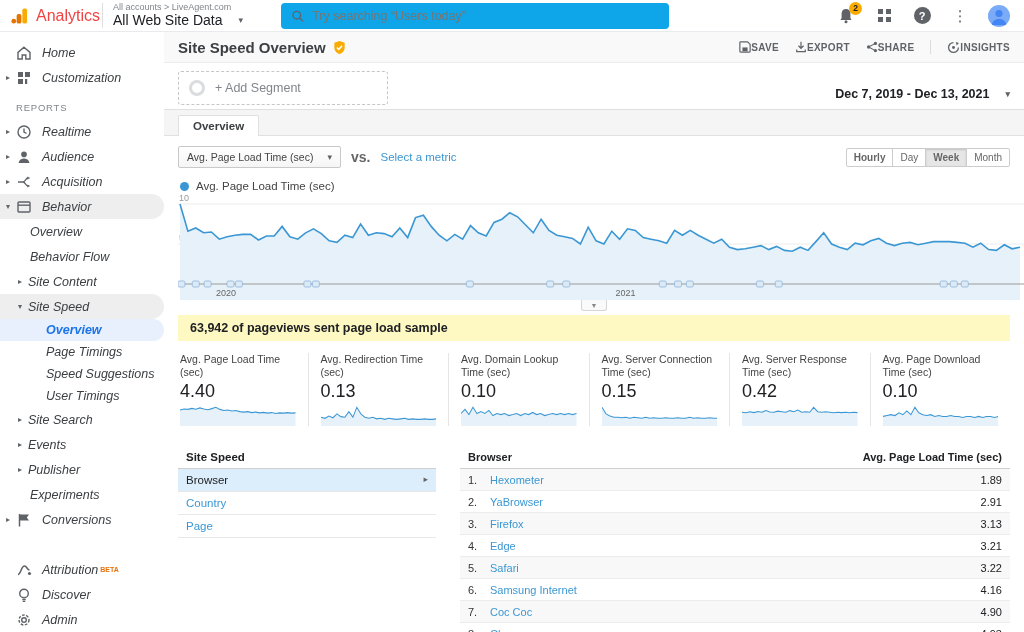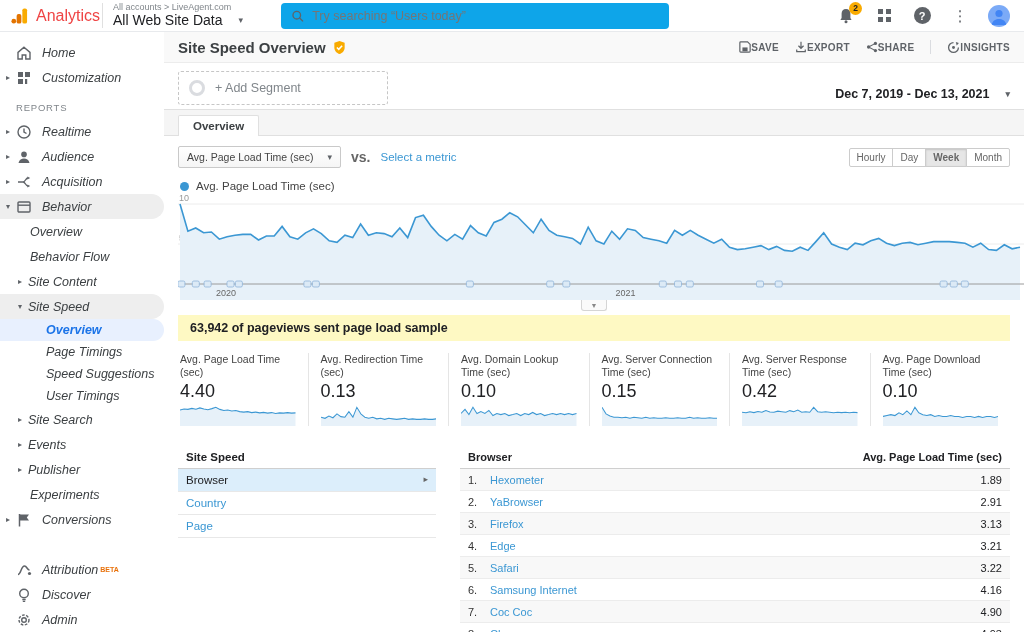--- a/index.html
+++ b/index.html
@@ -88,21 +88,21 @@
   .metric-row { display:flex; align-items:center; gap:10px; height:26px; }
   .metric-dd { border:1px solid #c9c9c9; border-radius:2px; background:linear-gradient(#fff,#f5f5f5);
                font-size:10.5px; color:#444; padding:4px 8px; display:flex; align-items:center; gap:14px;
                cursor:pointer; }
   .vs { font-size:14px; font-weight:bold; color:#666; }
   .link { color:#3b97d3; cursor:pointer; text-decoration:none; }
   .select-metric { font-size:11.5px; }
   .gran-group { margin-left:auto; display:flex; }
   .gran-btn { font-size:10px; color:#666; background:#fff; border:1px solid #ccc; padding:3px 7px;
               margin-left:-1px; cursor:pointer; }
-  .gran-btn:first-child { border-radius:2px 0 0 2px; margin-left:0; }
+  .gran-btn:first-child { border-radius:2px 0 0 2px; margin-left:0;font-weight:bold; }
   .gran-btn:last-child { border-radius:0 2px 2px 0; }
   .gran-btn.active { background:#e6e6e6; box-shadow:inset 0 1px 2px rgba(0,0,0,.15); font-weight:bold; }
   .legend-row { display:flex; align-items:center; gap:7px; margin:10px 0 2px 2px; }
   .legend-dot { width:9px; height:9px; border-radius:50%; background:#3b97d3; }
   .legend-label { font-size:11.5px; color:#444; }
   .chart-wrap { position:relative; }
   .collapse-btn { width:26px; height:11px; border:1px solid #d5d5d5; border-top:none; background:#fafafa;
                   border-radius:0 0 3px 3px; margin:0 auto; display:flex; align-items:center;
                   justify-content:center; font-size:7px; color:#888; cursor:pointer; }
   .sample-bar { background:#fef9c3; margin-top:4px; padding:6px 12px; font-size:12.5px;

